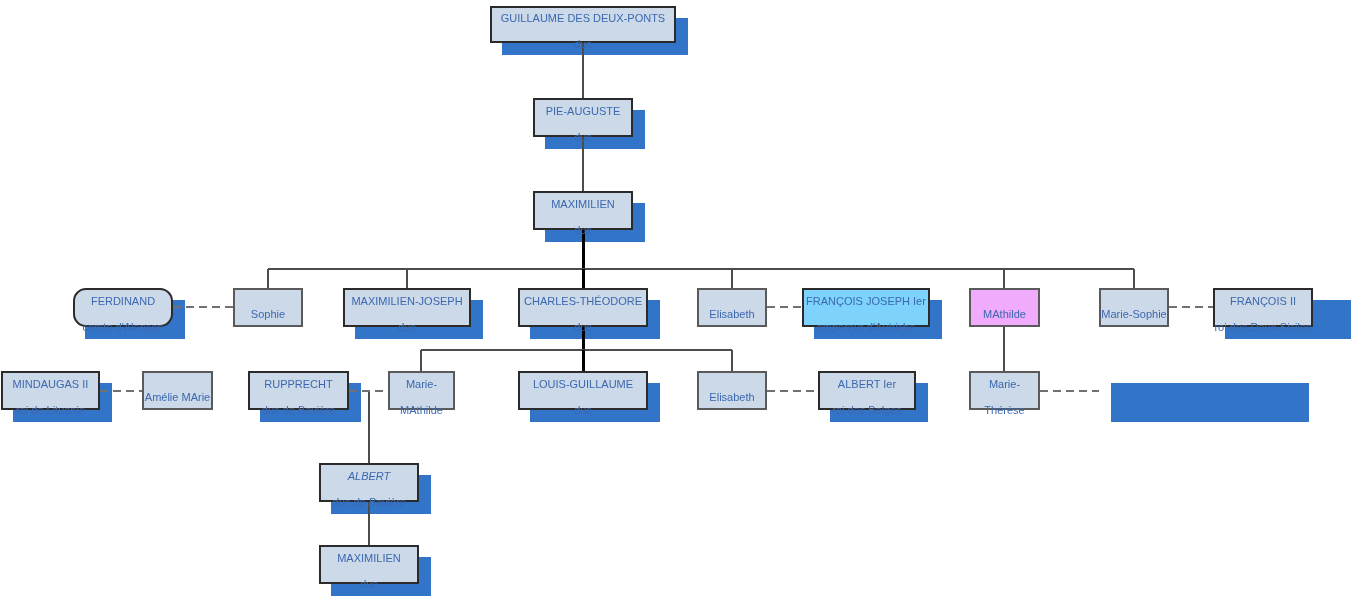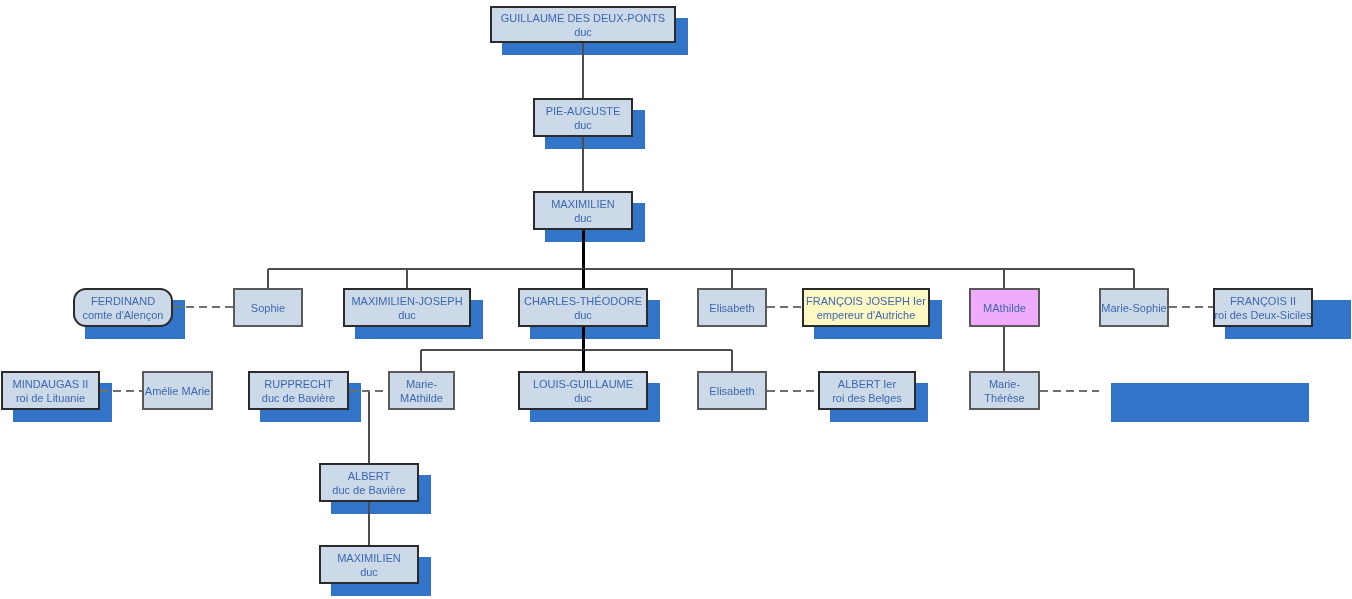--- a/index.html
+++ b/index.html
@@ -18,21 +18,21 @@
     flex-direction:column;
     justify-content:center;
     align-items:center;
     text-align:center;
     font-size:11px;
     line-height:14px;
     white-space:nowrap;
     border:2px solid;
     cursor:default;
   }
-  .node .nline { display:block; }
+  .node .nline { display:block;margin-top:12px; }
 </style>
 </head>
 <body>
 
 <div class="canvas" style="width: 1352px; height: 599px; background: rgb(255, 255, 255);">
   <div class="layer" id="shadow-layer">
       <div class="shadow" style="left: 502px; top: 18px; width: 186px; height: 37px; background: rgb(50, 116, 200);"></div>
       <div class="shadow" style="left: 545px; top: 110px; width: 100px; height: 39px; background: rgb(50, 116, 200);"></div>
       <div class="shadow" style="left: 545px; top: 203px; width: 100px; height: 39px; background: rgb(50, 116, 200);"></div>
       <div class="shadow" style="left: 85px; top: 300px; width: 100px; height: 39px; background: rgb(50, 116, 200);"></div>
@@ -99,21 +99,21 @@
         <span class="nline">MAXIMILIEN-JOSEPH</span>
         <span class="nline">duc</span>
       </div>
       <div class="node" style="left: 518px; top: 288px; width: 130px; height: 39px; background: rgb(204, 217, 232); color: rgb(60, 104, 176); border-color: rgb(43, 43, 43);">
         <span class="nline">CHARLES-THÉODORE</span>
         <span class="nline">duc</span>
       </div>
       <div class="node" style="left: 697px; top: 288px; width: 70px; height: 39px; background: rgb(204, 217, 232); color: rgb(60, 104, 176); border-color: rgb(90, 90, 90);">
         <span class="nline">Elisabeth</span>
       </div>
-      <div class="node" style="left: 802px; top: 288px; width: 128px; height: 39px; background: #fef9c3; color: rgb(60, 104, 176); border-color: rgb(43, 43, 43);">
+      <div class="node" style="left: 802px; top: 288px; width: 128px; height: 39px; background: #7dd3fc; color: rgb(60, 104, 176); border-color: rgb(43, 43, 43);">
         <span class="nline">FRANÇOIS JOSEPH Ier</span>
         <span class="nline">empereur d'Autriche</span>
       </div>
       <div class="node" style="left: 969px; top: 288px; width: 71px; height: 39px; background: #f0abfc; color: rgb(60, 104, 176); border-color: rgb(90, 90, 90);">
         <span class="nline">MAthilde</span>
       </div>
       <div class="node" style="left: 1099px; top: 288px; width: 70px; height: 39px; background: rgb(204, 217, 232); color: rgb(60, 104, 176); border-color: rgb(90, 90, 90);">
         <span class="nline">Marie-Sophie</span>
       </div>
       <div class="node" style="left: 1213px; top: 288px; width: 100px; height: 39px; background: rgb(204, 217, 232); color: rgb(60, 104, 176); border-color: rgb(43, 43, 43);">
@@ -143,21 +143,21 @@
         <span class="nline">Elisabeth</span>
       </div>
       <div class="node" style="left: 818px; top: 371px; width: 98px; height: 39px; background: rgb(204, 217, 232); color: rgb(60, 104, 176); border-color: rgb(43, 43, 43);">
         <span class="nline">ALBERT Ier</span>
         <span class="nline">roi des Belges</span>
       </div>
       <div class="node" style="left: 969px; top: 371px; width: 71px; height: 39px; background: rgb(204, 217, 232); color: rgb(60, 104, 176); border-color: rgb(90, 90, 90);">
         <span class="nline">Marie-</span>
         <span class="nline">Thérèse</span>
       </div>
-      <div class="node" style="left: 319px; top: 463px; width: 100px; height: 39px; background: rgb(204, 217, 232); color: rgb(60, 104, 176); border-color: rgb(43, 43, 43);">
+      <div class="node" style="left: 319px; top: 463px; width: 100px; height: 39px; background: rgb(204, 217, 232); color: rgb(60, 104, 176); border-color: rgb(43, 43, 43); font-style: italic;">
         <span class="nline">ALBERT</span>
         <span class="nline">duc de Bavière</span>
       </div>
       <div class="node" style="left: 319px; top: 545px; width: 100px; height: 39px; background: rgb(204, 217, 232); color: rgb(60, 104, 176); border-color: rgb(43, 43, 43);">
         <span class="nline">MAXIMILIEN</span>
         <span class="nline">duc</span>
       </div>
     </div>
 </div>
 

